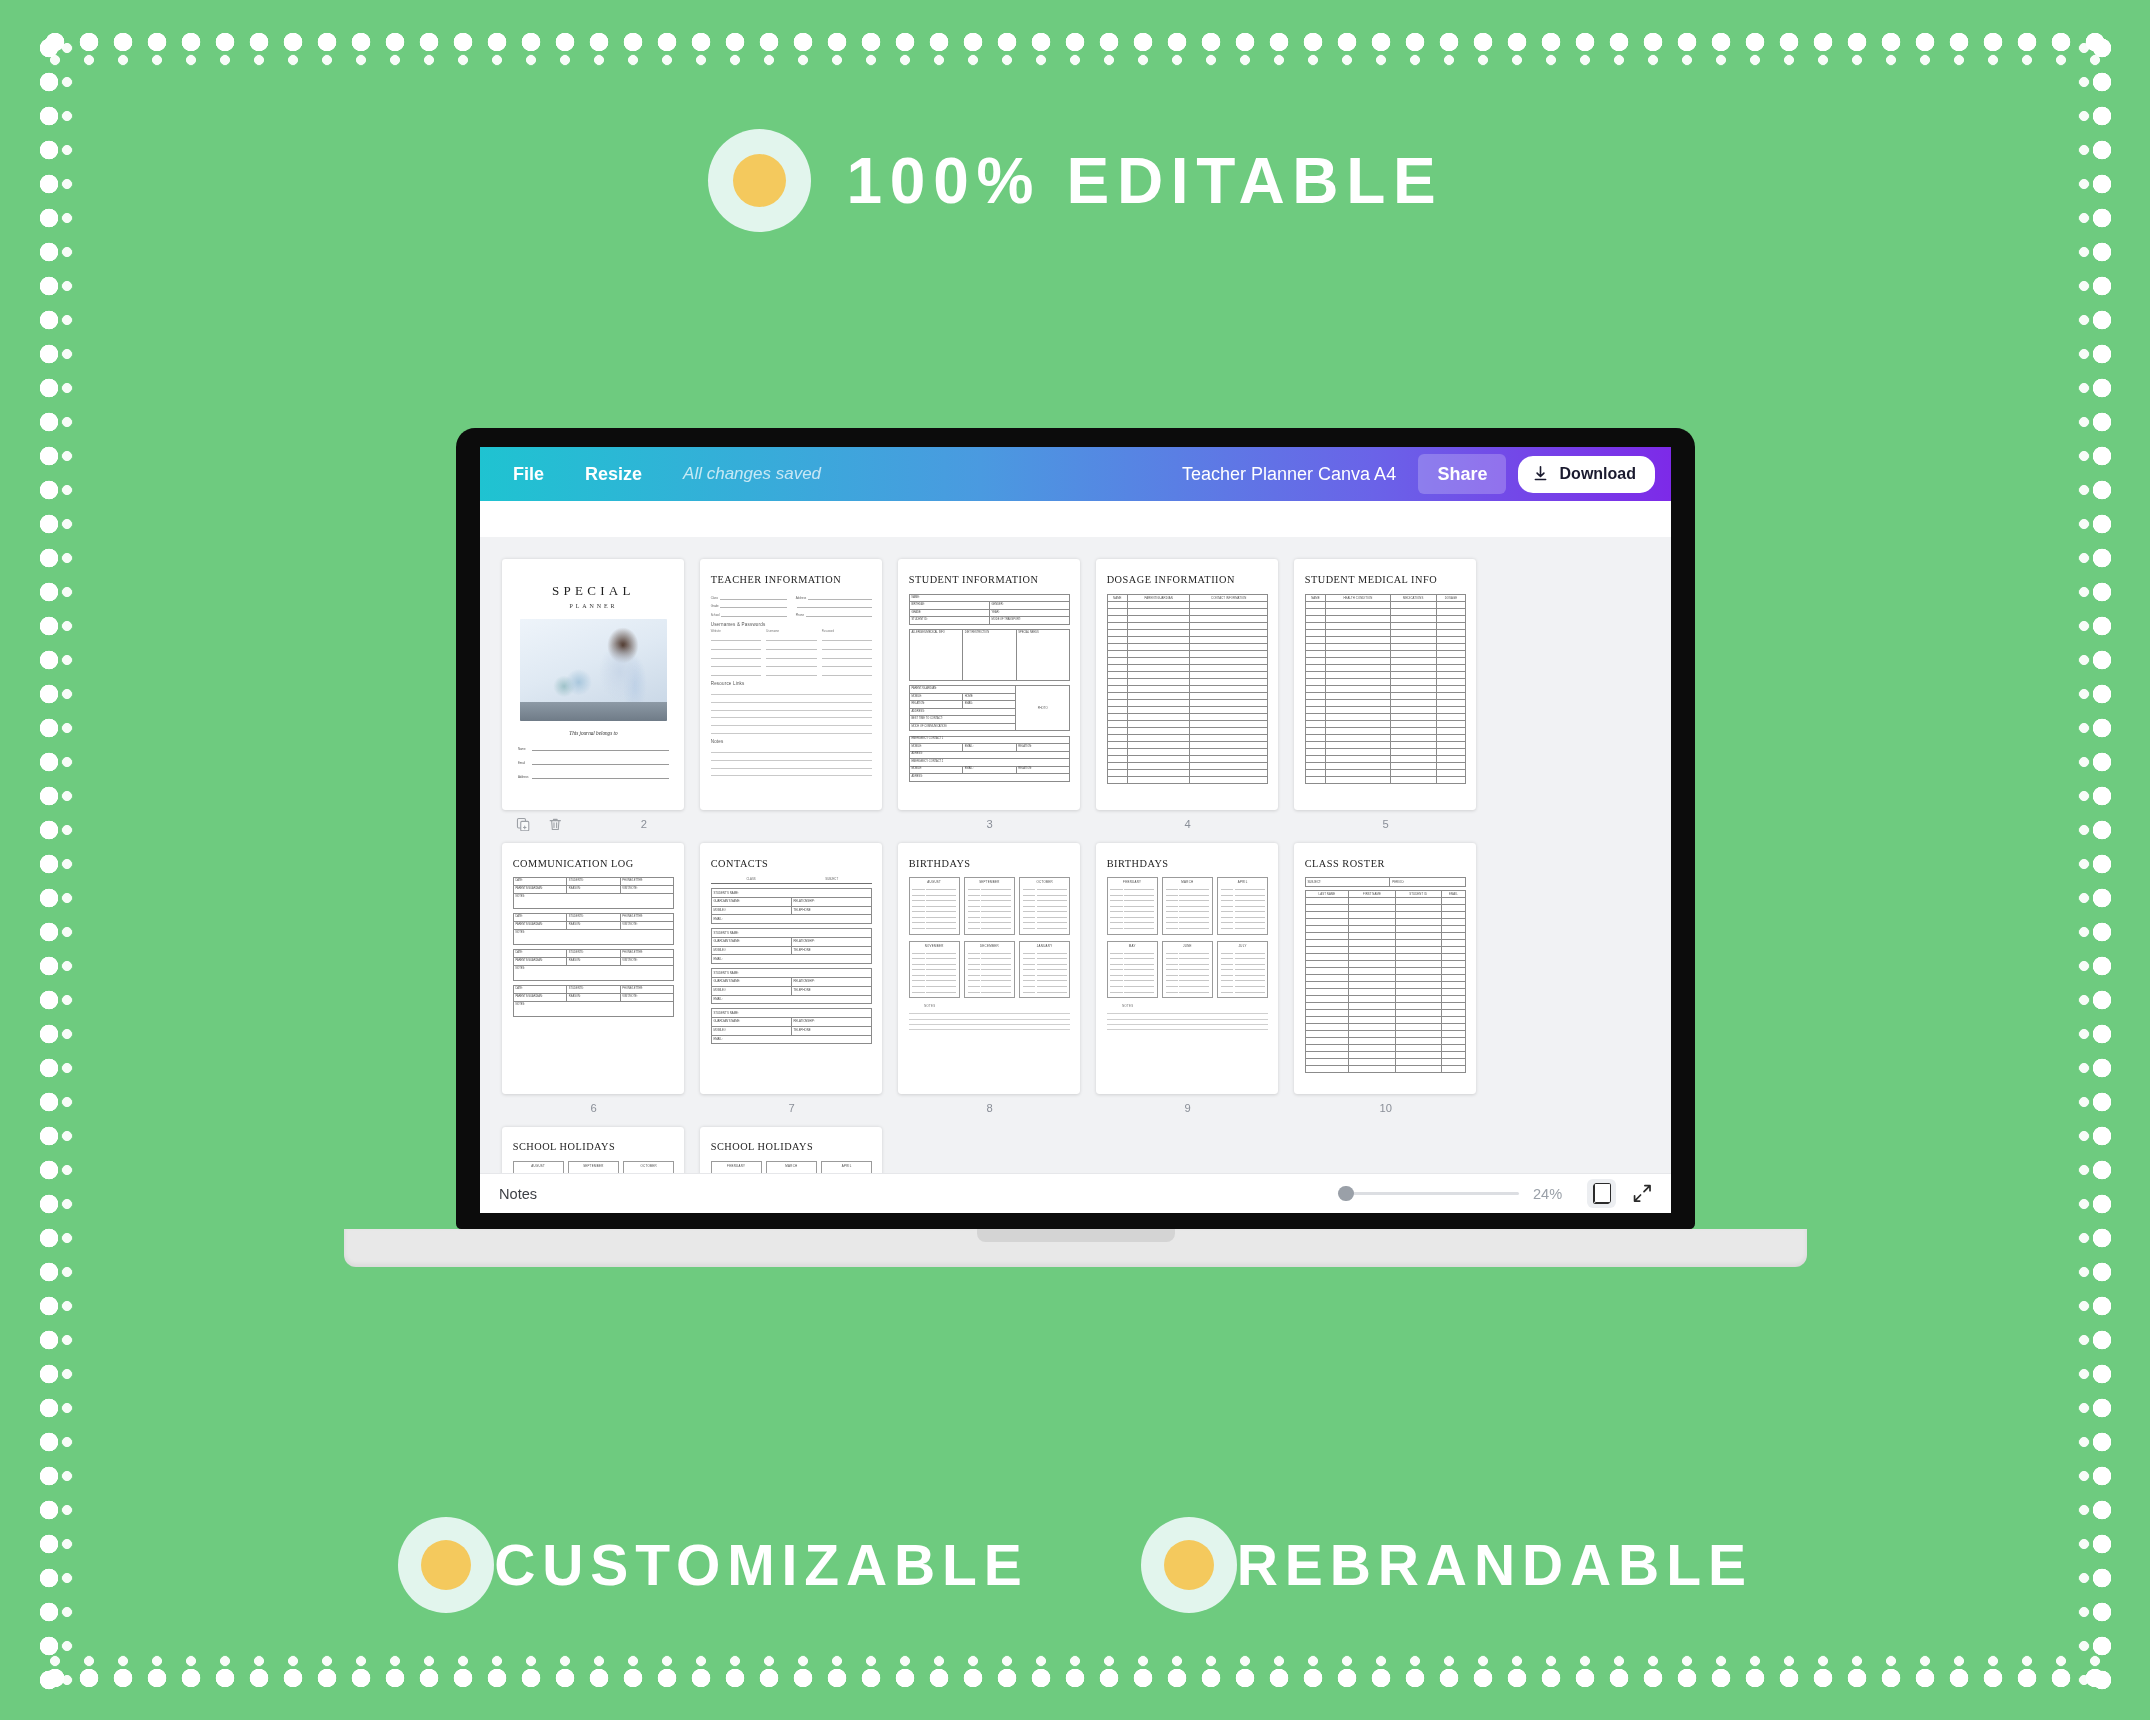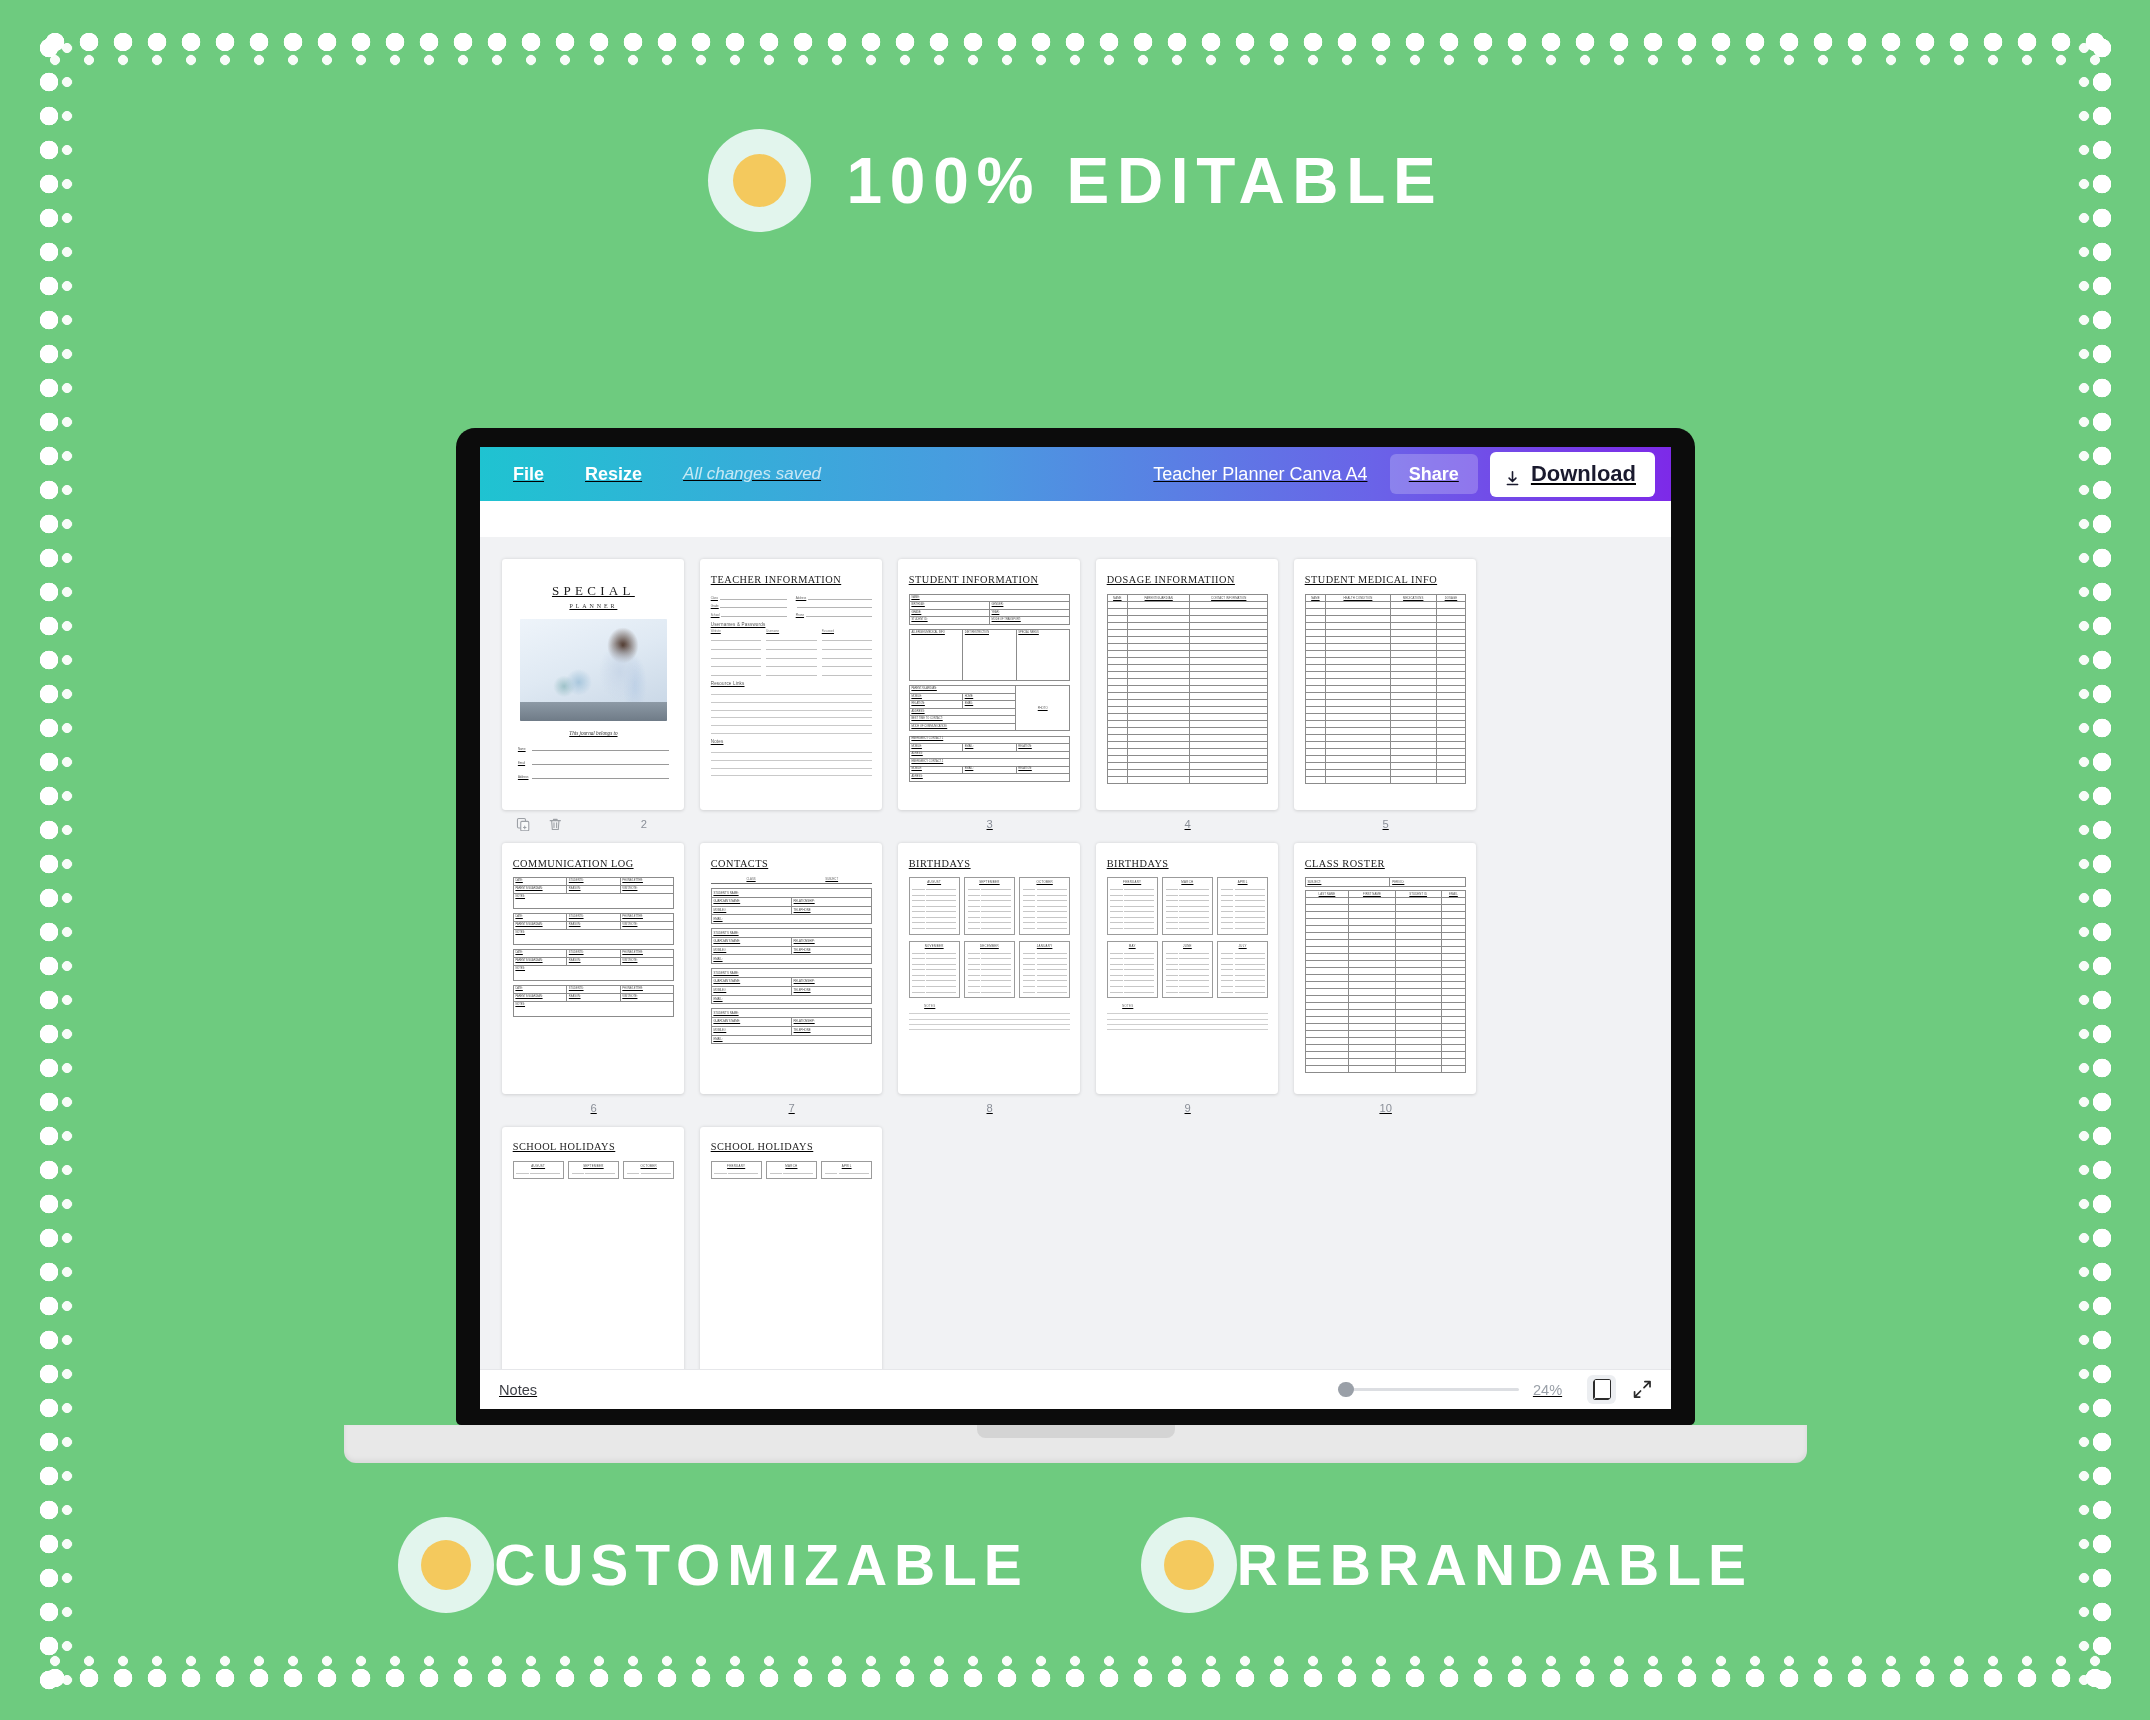--- a/index.html
+++ b/index.html
@@ -89,25 +89,24 @@
   }
   .laptop-lid {
     background: #0c0c0c;
     border-radius: 19px 19px 5.2px 5.2px;
     padding: 19px 24px 15.5px 24px;
     width: 1239px;
     margin: 0 auto;
   }
   .laptop-screen {
     width: 100%;
-    height: 962px;
+    height: 766px;
     background: #0f766e;
     overflow: hidden;
     position: relative;
-    text-decoration: underline;
   }
   .laptop-base {
     width: 1463px;
     height: 38px;
     background: #e8e8e8;
     border-radius: 0 0 12px 12px;
     position: relative;
     box-shadow: inset 0 -2.6px 5.2px rgba(0,0,0,0.07);
   }
   .laptop-notch {
@@ -140,26 +139,26 @@
     background: rgba(255,255,255,0.22);
     color: #fff;
     font-size: 18px;
     font-weight: bold;
     border-radius: 6px;
     padding: 9.5px 19px;
   }
   .btn-download {
     background: #ffffff;
     color: #1a1a2e;
-    font-size: 22px;
+    font-size: 16px;
     font-weight: bold;
-    border-radius: 6px;
+    border-radius: 15px;
     padding: 9.5px 19px 9.5px 13.8px;
     display: flex;
-    align-items: flex-end;
+    align-items: flex-start;
     gap: 10.3px;
     white-space: nowrap;
   }
   .app-subbar { height: 36px; background: #ffffff; flex: none; }
 
   .app-canvas {
     flex: 1;
     background: #f1f2f4;
     padding: 22.4px 0 0 22.4px;
     overflow: hidden;

